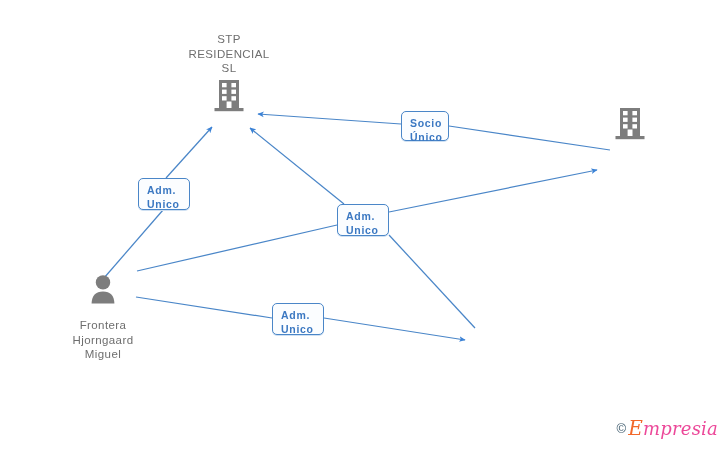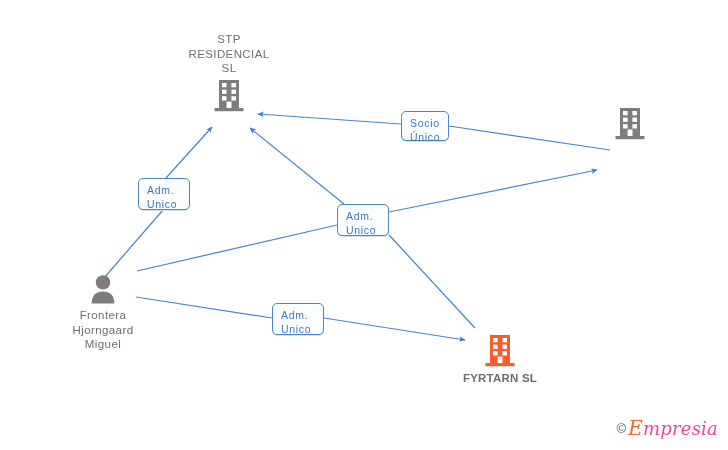--- a/index.html
+++ b/index.html
@@ -43,37 +43,38 @@
   }
   .node .caption.bold {
     font-weight: bold;
     letter-spacing: 0.2px;
   }
   .node .glyph {
     display: block;
     margin: 0 auto;
   }
   .node.caption-above .glyph { margin-top: 2px; }
-  .node.caption-below .caption { margin-top: 2px; }
+  .node.caption-below .caption { margin-top: 12px; }
 
   
   .rel {
     position: absolute;
     box-sizing: border-box;
     border: 1.4px solid #4a86c8;
     border-radius: 5px;
     background: #fbfdff;
     color: #3b78c2;
     font-size: 10.5px;
     line-height: 14px;
     letter-spacing: 0.7px;
     padding: 4px 20px 4px 8px;
     text-align: center;
     white-space: pre-line;
     box-shadow: 0 1px 0 0 #cfe0f2;
+    font-weight: bold;
   }
 
   
   #watermark {
     position: absolute;
     right: 10px;
     bottom: 10px;
     font-size: 16px;
     color: #3d5a6c;
     letter-spacing: 0.2px;
@@ -167,38 +168,20 @@
         <rect x="18.4" y="5" width="4.6" height="4.3"></rect>
         <rect x="9" y="11.6" width="4.6" height="4.3"></rect>
         <rect x="18.4" y="11.6" width="4.6" height="4.3"></rect>
         <rect x="9" y="18.2" width="4.6" height="4.3"></rect>
         <rect x="18.4" y="18.2" width="4.6" height="4.3"></rect>
         <rect x="13.6" y="23.5" width="4.9" height="6.5"></rect>
       </g>
     </svg>
   </div>
 
-  <div class="node caption-below" style="left:500px; top:333px;">
-    <svg class="glyph" width="32" height="36" viewBox="0 0 32 36">
-      <g fill="#fa5c2e">
-        <rect x="6" y="2" width="20" height="28"></rect>
-        <rect x="1.5" y="30" width="29" height="3.2"></rect>
-      </g>
-      <g fill="#ffffff">
-        <rect x="9" y="5" width="4.6" height="4.3"></rect>
-        <rect x="18.4" y="5" width="4.6" height="4.3"></rect>
-        <rect x="9" y="11.6" width="4.6" height="4.3"></rect>
-        <rect x="18.4" y="11.6" width="4.6" height="4.3"></rect>
-        <rect x="9" y="18.2" width="4.6" height="4.3"></rect>
-        <rect x="18.4" y="18.2" width="4.6" height="4.3"></rect>
-        <rect x="13.6" y="23.5" width="4.9" height="6.5"></rect>
-      </g>
-    </svg>
-    <div class="caption bold">FYRTARN SL</div>
-  </div>
 
   <div class="node caption-below" style="left:103px; top:274px;">
     <svg class="glyph" width="30" height="32" viewBox="0 0 30 32">
       <circle cx="15" cy="8.4" r="7.2" fill="#7d7d7d"></circle>
       <path d="M15,17.4 C22.2,17.4 26.4,21.6 26.4,29.6 L3.6,29.6 C3.6,21.6 7.8,17.4 15,17.4 Z" fill="#7d7d7d"></path>
     </svg>
     <div class="caption">Frontera
 Hjorngaard
 Miguel</div>
   </div>

